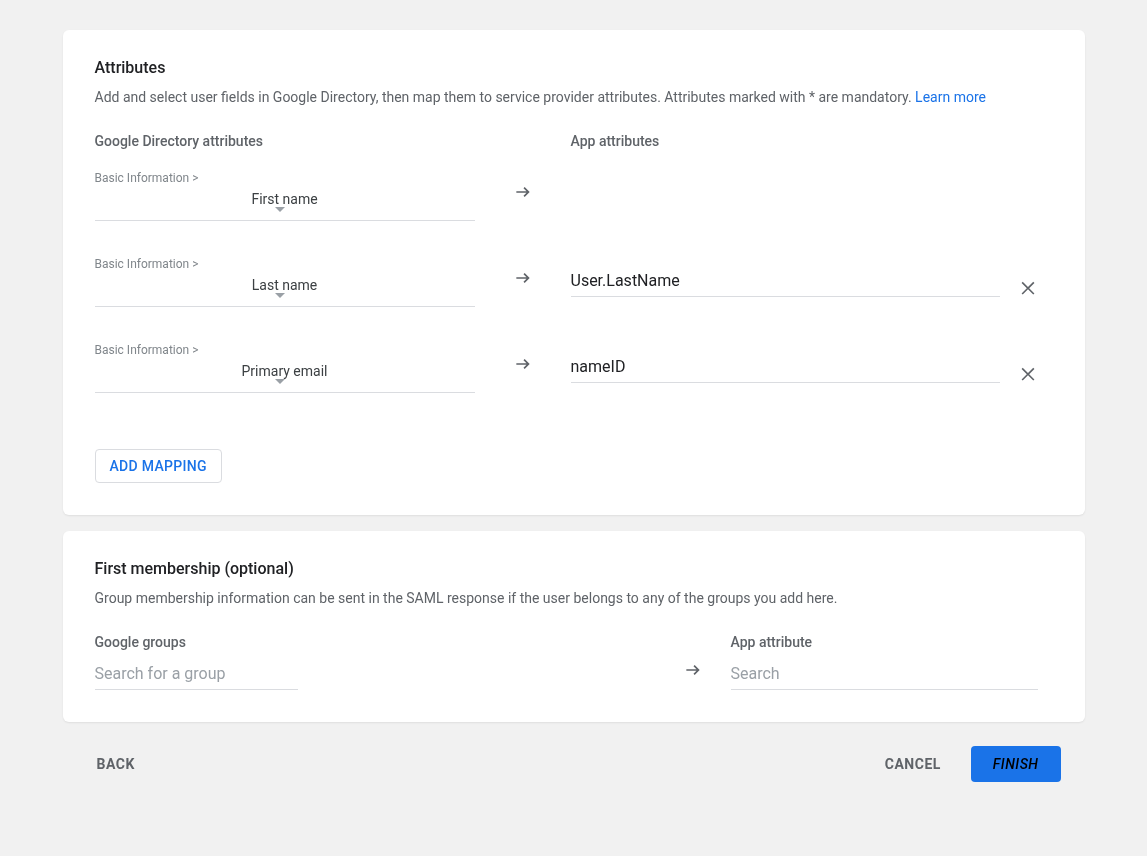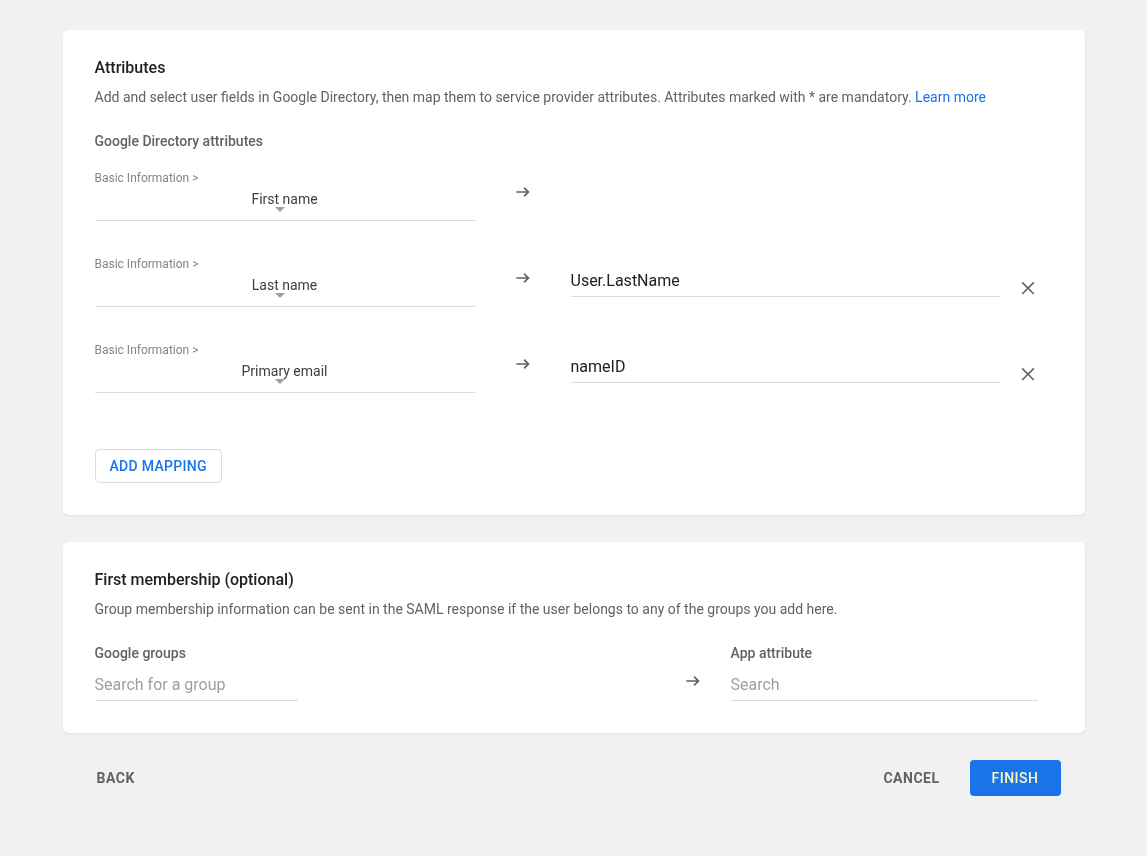--- a/index.html
+++ b/index.html
@@ -8,21 +8,21 @@
     background: #f1f1f1;
     color: #202124;
     font-size: 14px;
     padding: 30px 60px;
   }
   .card {
     background: #fff;
     border-radius: 6px;
     box-shadow: 0 1px 2px rgba(0,0,0,0.08);
     padding: 28px 47px 32px 32px;
-    margin: 0 auto 27px auto;
+    margin: 0 auto 16px auto;
     max-width: 1022px;
   }
   .card h2 {
     font-size: 16px;
     font-weight: 500;
     color: #202124;
     margin-bottom: 12px;
   }
   .card .desc {
     font-size: 14px;
@@ -162,43 +162,45 @@
   .back-btn, .cancel-btn {
     color: #5f6368;
     font-weight: 700;
     letter-spacing: 0.5px;
     cursor: pointer;
     padding: 8px 10px;
     font-size: 14px;
   }
   .finish-btn {
     background: #1a73e8;
-    color: #fef9c3;
+    color: #000000;
     font-weight: 500;
     letter-spacing: 0.5px;
     border-radius: 4px;
     padding: 10px 22px;
     cursor: pointer;
     margin-left: 20px;
     font-size: 14px;
+    font-style: italic;
   }
 </style>
 </head>
 <body>
 
 <div class="card">
   <h2>Attributes</h2>
   <p class="desc">
     <span>Add and select user fields in Google Directory, then map them to service provider attributes. Attributes marked with * are mandatory.</span>
     <a>Learn more</a>
   </p>
 
   <div class="columns-header">
     <div class="col-left-header">Google Directory attributes</div>
     <div class="col-mid-header"></div>
+    <div class="col-right-header">App attributes</div>
   </div>
 
   
   <div class="mapping-row">
     <div class="select-wrap">
       <div class="select-caption">Basic Information &gt;</div>
       <div class="select-field">
         <span class="select-value">First name</span>
         <span class="caret-down"></span>
       </div>

